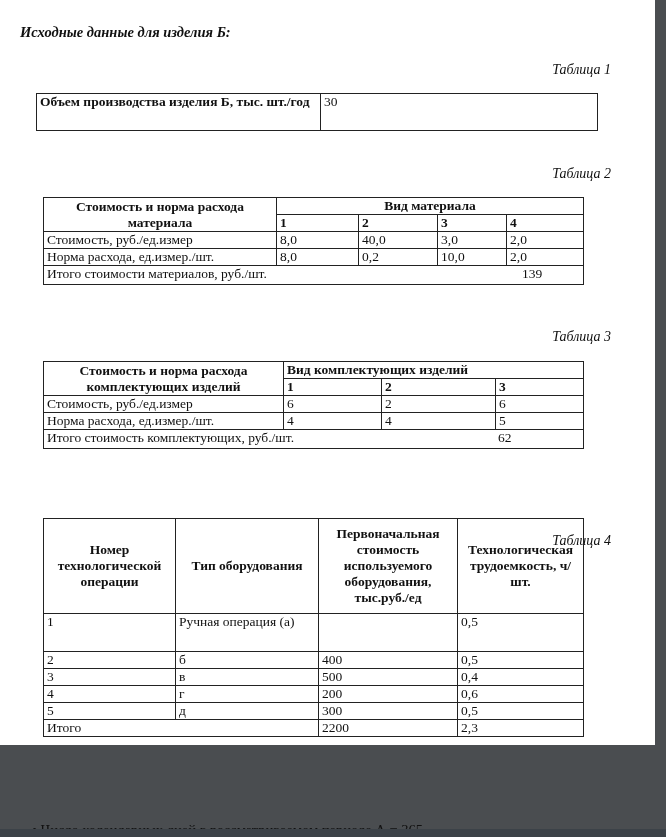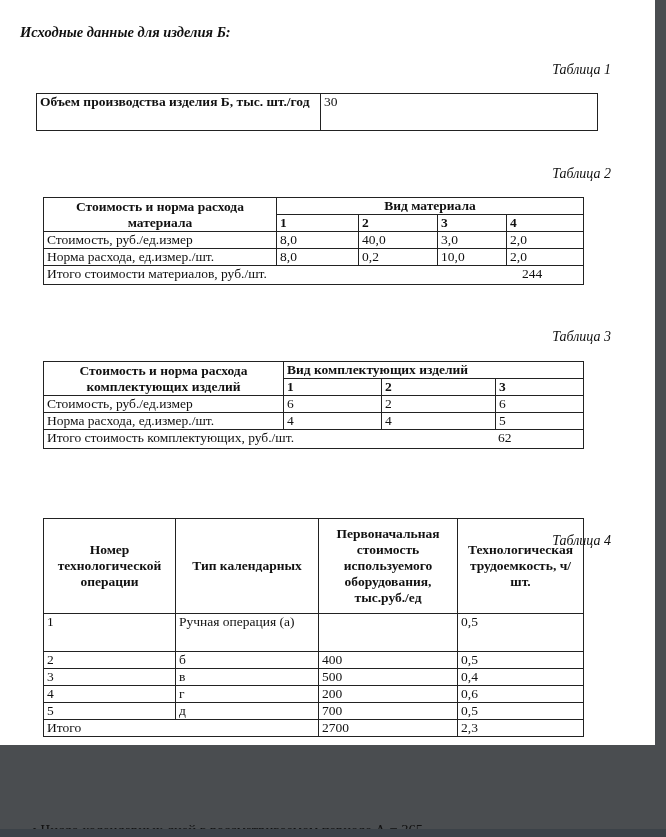--- a/index.html
+++ b/index.html
@@ -61,21 +61,21 @@
     <tr>
       <td>Норма расхода, ед.измер./шт.</td>
       <td>8,0</td>
       <td>0,2</td>
       <td>10,0</td>
       <td>2,0</td>
     </tr>
     <tr>
       <td colspan="5" class="i" style="position:relative; height:18px;">
         <span>Итого стоимости материалов, руб./шт.</span>
-        <span style="position:absolute; left:478px; top:0;">244</span>
+        <span style="position:absolute; left:478px; top:0;">139</span>
       </td>
     </tr>
   </tbody>
     </table>
 
   <div class="abs caption" style="top:329px;">Таблица 3</div>
   <table style="left:43px; top:361px; width:541px;">
     <tbody>
         <tr>
       <th rowspan="2" class="c mid" style="width:233px;">Стоимость и норма расхода комплектующих изделий</th>
@@ -105,21 +105,21 @@
       </td>
     </tr>
   </tbody>
     </table>
 
   <div class="abs caption" style="top:490px;margin-top:43px;">Таблица 4</div>
   <table style="left:43px; top:518px; width:541px;">
     <tbody>
         <tr style="height:95px;">
       <th class="c mid" style="width:125px;">Номер технологической операции</th>
-      <th class="c mid" style="width:136px;">Тип календарных</th>
+      <th class="c mid" style="width:136px;">Тип оборудования</th>
       <th class="c mid" style="width:132px;font-family:Liberation Serif, serif;">Первоначальная стоимость используемого оборудования, тыс.руб./ед</th>
       <th class="c mid">Технологическая трудоемкость, ч/шт.</th>
     </tr>
     <tr style="height:38px;">
       <td>1</td>
       <td>Ручная операция (а)</td>
       <td></td>
       <td>0,5</td>
     </tr>
     <tr>
@@ -136,26 +136,26 @@
     </tr>
     <tr>
       <td>4</td>
       <td>г</td>
       <td>200</td>
       <td>0,6</td>
     </tr>
     <tr>
       <td>5</td>
       <td>д</td>
-      <td>700</td>
+      <td>300</td>
       <td>0,5</td>
     </tr>
     <tr>
       <td colspan="2" class="i">Итого</td>
-      <td class="i">2700</td>
+      <td class="i">2200</td>
       <td class="i">2,3</td>
     </tr>
   </tbody>
     </table>
 
   <div class="abs bullet">• Число календарных дней в рассматриваемом периоде А = 365</div>
 </div>
 
 <div class="scrollbar"></div>
 <div class="bottom-bar"></div>

